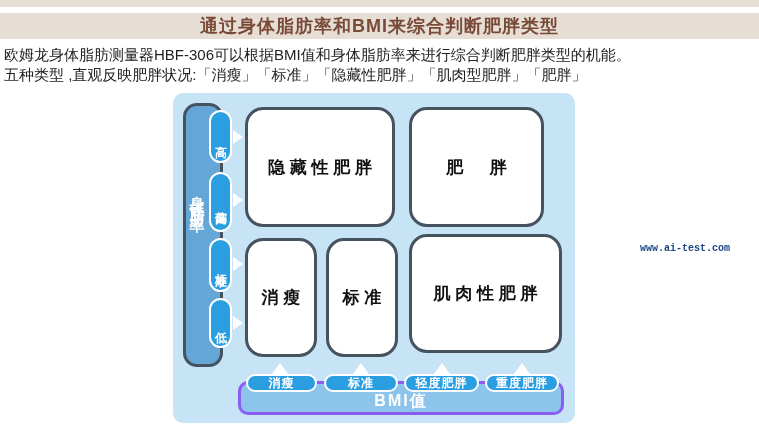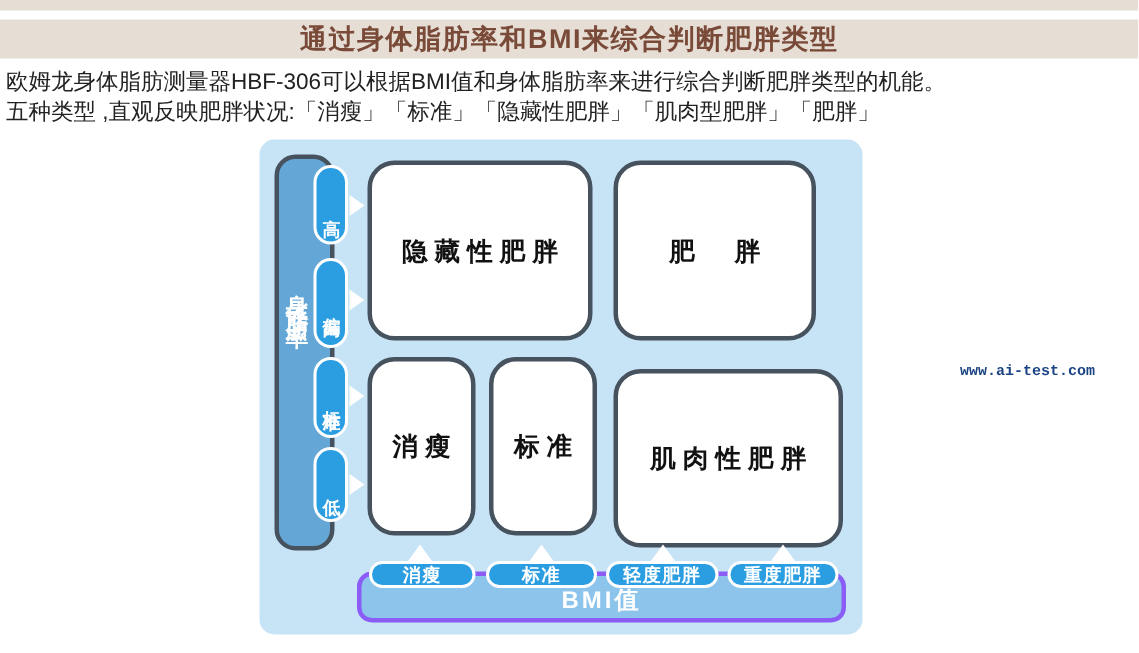--- a/index.html
+++ b/index.html
@@ -106,21 +106,21 @@
   </div>
   <div class="qbox" style="left:409px;top:107px;width:135px;height:120px;">
     <span>肥　胖</span>
   </div>
   <div class="qbox" style="left:245px;top:238px;width:72px;height:119px;">
     <span>消瘦</span>
   </div>
   <div class="qbox" style="left:326px;top:238px;width:72px;height:119px;">
     <span>标准</span>
   </div>
-  <div class="qbox" style="left:409px;top:246px;width:153px;height:119px;align-items:center;">
+  <div class="qbox" style="left:409px;top:234px;width:153px;height:119px;align-items:center;">
     <span>肌肉性肥胖</span>
   </div>
 
   <div class="arrU" style="left:272px;"></div>
   <div class="arrU" style="left:353px;"></div>
   <div class="arrU" style="left:434px;"></div>
   <div class="arrU" style="left:514px;"></div>
 
   <div class="xbar">
     <span>BMI值</span>

